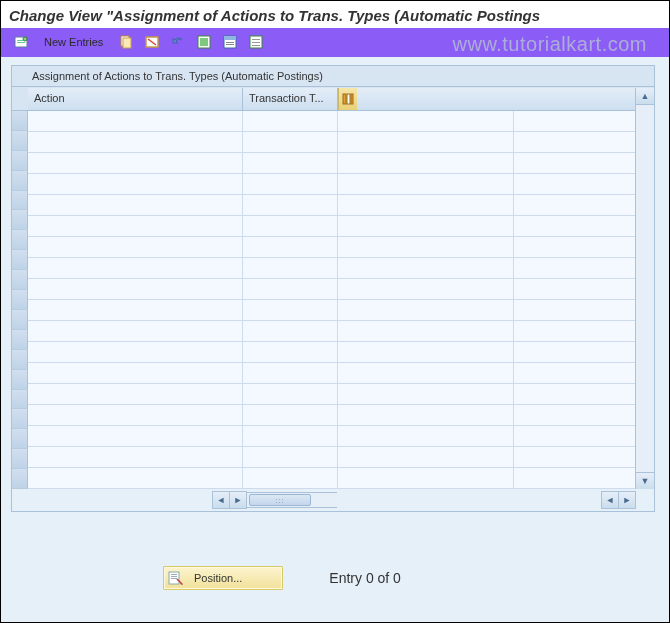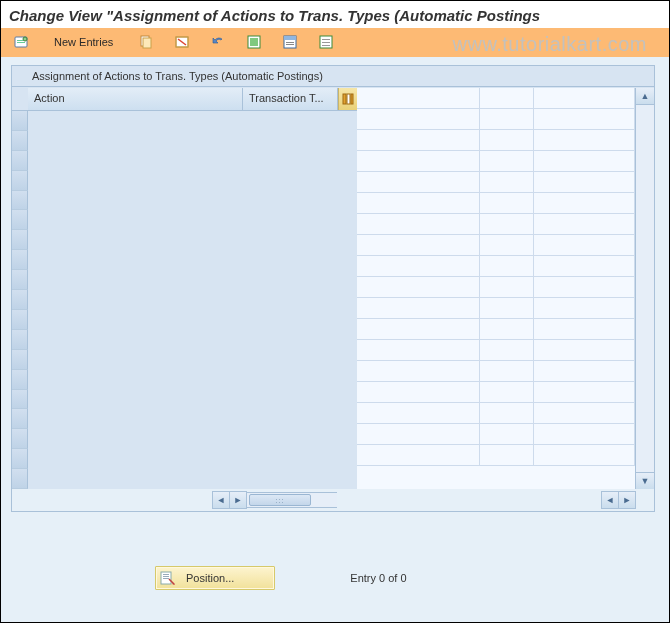--- a/index.html
+++ b/index.html
@@ -1,49 +1,49 @@
 <!DOCTYPE html>
 <html><head>
 <meta charset="utf-8">
 <style>
 html,body{margin:0;padding:0;font-family:Arial,sans-serif;font-size:11px;color:#333;background:#fff}
 .app{width:670px;height:623px;border:1px solid #000;box-sizing:border-box;position:relative;background:#fff}
 .titlebar{padding:6px 8px 4px;font-style:italic;font-weight:bold;font-size:15px;color:#333}
-.toolbar{display:flex;align-items:flex-end;gap:12px;padding:2px 8px 6px;background:#fdba74;border-bottom:1px solid #d0d0d0}
+.toolbar{display:flex;align-items:flex-end;gap:2px;padding:2px 8px 6px;background:#8b5cf6;border-bottom:1px solid #d0d0d0}
 .tb-btn{display:inline-flex;align-items:center;justify-content:center;width:22px;height:22px;border:1px solid transparent;border-radius:2px;cursor:pointer}
 .tb-new{width:auto;padding:0 8px;font-size:11px;color:#2a2a2a}
 .workarea{position:absolute;top:56px;left:0;right:0;bottom:0;background:#e6f0f8}
 .panel{position:absolute;top:8px;left:10px;right:14px;bottom:110px;border:1px solid #a9c1d9;background:#d7e4f2}
 .panel-title{padding:4px 20px;font-size:11px;color:#333;background:#d7e4f2;border-bottom:1px solid #a9c1d9}
 .grid-wrap{position:absolute;top:22px;left:0;right:0;bottom:22px;display:flex}
 .rowheads{display:flex;flex-direction:column;width:16px;flex:none}
 .rowhead{height:20px;border-bottom:1px solid #b7cce0;border-right:1px solid #a9c1d9;background:linear-gradient(#d1dfef,#bfd3e7);box-sizing:border-box}
-.gridmain{flex:1;display:flex;overflow:hidden}
+.gridmain{flex:1;display:flex;flex-direction:column;overflow:hidden}
 .ghead{display:flex;height:22px;background:linear-gradient(#e3edf7,#cddff0);border-bottom:1px solid #a9c1d9}
 .ghcell{border-right:1px solid #a9c1d9;padding:4px 6px;font-size:11px;color:#333;box-sizing:border-box;white-space:nowrap;overflow:hidden}
 .c1{width:215px}
 .c2{width:95px}
 .c3{width:176px}
 .gh-util{width:18px;flex:none;background:linear-gradient(#f6e6a8,#e9d178);border-left:1px solid #c9b46a;display:flex;align-items:center;justify-content:center}
 .gbody{flex:1;overflow:hidden;background:#f4f9ff}
 .grow{display:flex;height:20px;border-bottom:1px solid #cddbec}
 .gcell{border-right:1px solid #cddbec;box-sizing:border-box}
 .vscroll{width:18px;flex:none;background:#eef4fb;border-left:1px solid #a9c1d9;display:flex;flex-direction:column}
 .vs-btn{height:16px;display:flex;align-items:center;justify-content:center;background:linear-gradient(#e6eef8,#cadded);border-bottom:1px solid #a9c1d9;cursor:pointer;font-size:9px;color:#4a6b90}
 .vs-btn.bot{border-top:1px solid #a9c1d9;border-bottom:none}
 .vs-track{flex:1;background:#e6eef8}
 .hbar{position:absolute;left:0;right:0;bottom:0;height:22px;display:flex;align-items:center;background:#e6f0f8}
 .hbar .spacer1{width:200px}
 .hs-btn{width:16px;height:16px;display:flex;align-items:center;justify-content:center;background:linear-gradient(#e6eef8,#cadded);border:1px solid #a9c1d9;font-size:9px;color:#4a6b90;cursor:pointer}
 .hs-track{width:90px;height:16px;background:#e6eef8;border:1px solid #a9c1d9;border-left:none;border-right:none;display:flex;align-items:center;padding:0 2px;box-sizing:border-box}
 .hs-thumb{width:60px;height:10px;background:linear-gradient(#dce8f5,#c3d6ea);border:1px solid #9ab6d2;border-radius:2px;display:flex;align-items:center;justify-content:center;font-size:8px;color:#7a94b0;letter-spacing:1px}
-.bottom-row{position:absolute;left:4px;right:0;bottom:30px;height:28px;display:flex;align-items:center}
+.bottom-row{position:absolute;left:12px;right:0;bottom:30px;height:28px;display:flex;align-items:center}
 .pos-btn{margin-left:150px;display:flex;align-items:center;height:22px;border:1px solid #d6c96a;background:linear-gradient(#fdf4cf,#f1e19a);padding:0 40px 0 4px;cursor:pointer;border-radius:1px;box-shadow:inset 0 0 0 1px #fff8dd}
 .pos-btn .pico{width:16px;height:16px;margin-right:10px;display:inline-flex;align-items:center;justify-content:center}
-.entry-txt{margin-left:75px;font-size:11px;color:#333}
+.entry-txt{margin-left:46px;font-size:14px;color:#333}
 .watermark{position:absolute;top:32px;right:22px;font-size:20px;font-weight:normal;color:rgba(180,195,208,.8);letter-spacing:.5px;pointer-events:none}
 svg{display:block}
 </style>
 </head>
 <body>
 
 <div class="app">
   <div class="titlebar">Change View "Assignment of Actions to Trans. Types (Automatic Postings</div>
 
   <div class="toolbar">

